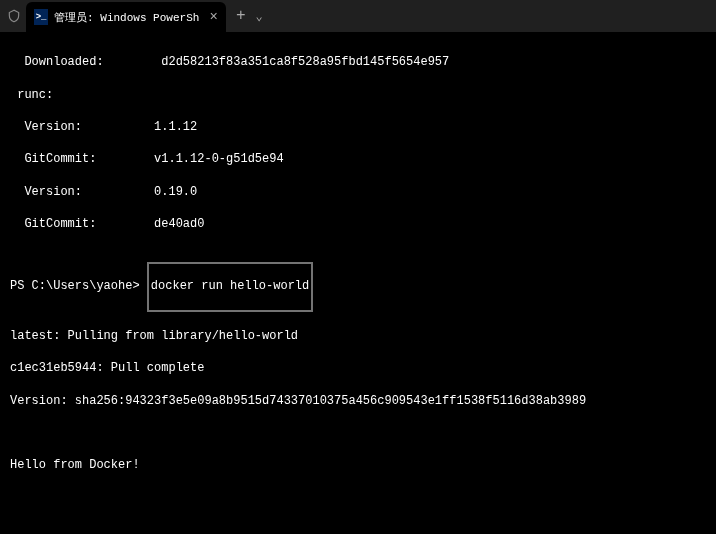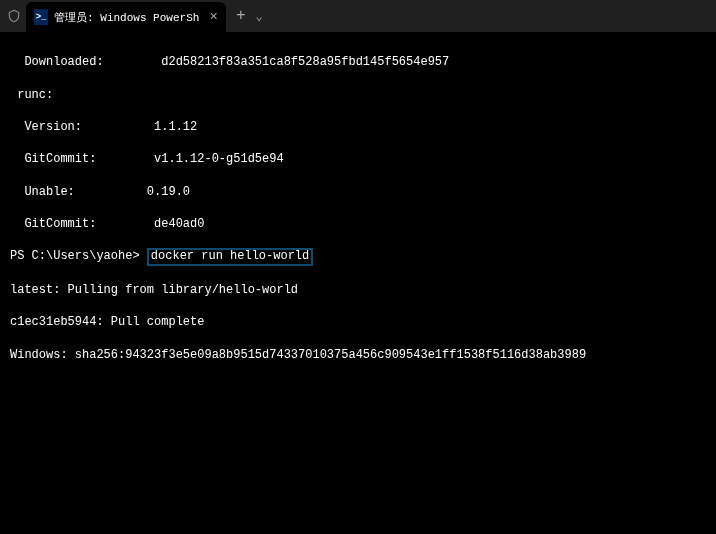--- a/index.html
+++ b/index.html
@@ -78,24 +78,25 @@
       margin-left: 10px;
       cursor: pointer;
     }
     .terminal {
       padding: 6px 10px;
       line-height: 1.35;
       white-space: pre;
       font-size: 12px;
     }
     .highlight-box {
-      border: 2px solid #0c4a6e;
-      padding: 0 2px;
+      border: 2px solid #737373;
+      padding: 16px 2px;
       display: inline-block;
       line-height: 1.1;
+      margin-top: 14px;
     }
   </style>
 </head>
 <body>
 
 <div class="titlebar">
   <span class="shield-icon">
     <svg width="14" height="14" viewBox="0 0 24 24" fill="none" stroke="#888" stroke-width="2">
       <path d="M12 2 L4 6 L4 11 C4 16 7 20 12 22 C17 20 20 16 20 11 L20 6 Z"></path>
     </svg>
@@ -107,27 +108,28 @@
   </div>
   <span class="new-tab">+</span>
   <span class="dropdown">⌄</span>
 </div>
 
 <div class="terminal">
 <div>  Downloaded:        d2d58213f83a351ca8f528a95fbd145f5654e957</div>
 <div> runc:</div>
 <div>  Version:          1.1.12</div>
 <div>  GitCommit:        v1.1.12-0-g51d5e94</div>
-<div>  Unable:          0.19.0</div>
+<div>  Version:          0.19.0</div>
 <div>  GitCommit:        de40ad0</div>
 <div><span>PS C:\Users\yaohe&gt; </span><span class="highlight-box">docker run hello-world</span></div>
 <div>latest: Pulling from library/hello-world</div>
 <div>c1ec31eb5944: Pull complete</div>
-<div>Windows: sha256:94323f3e5e09a8b9515d74337010375a456c909543e1ff1538f5116d38ab3989</div>
+<div>Version: sha256:94323f3e5e09a8b9515d74337010375a456c909543e1ff1538f5116d38ab3989</div>
 <div>&nbsp;</div>
+<div>Hello from Docker!</div>
 
 
 
 
 
 
 
 
 
 

